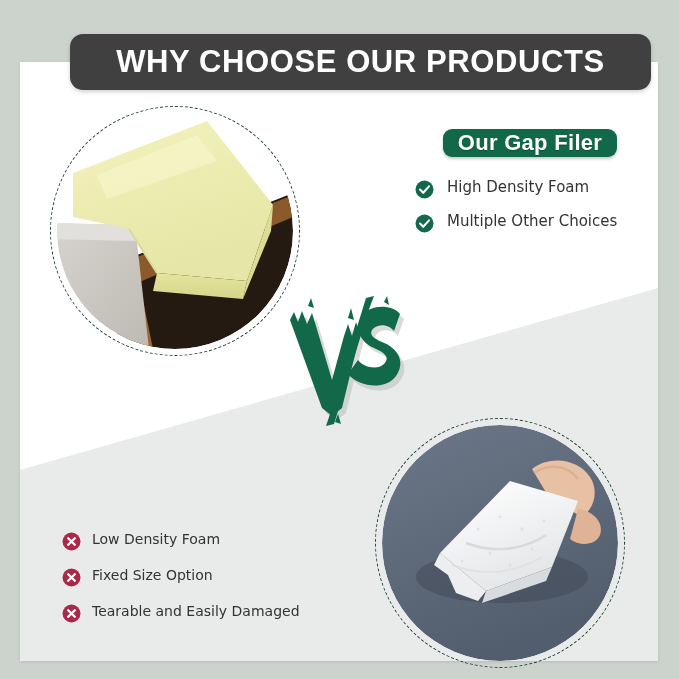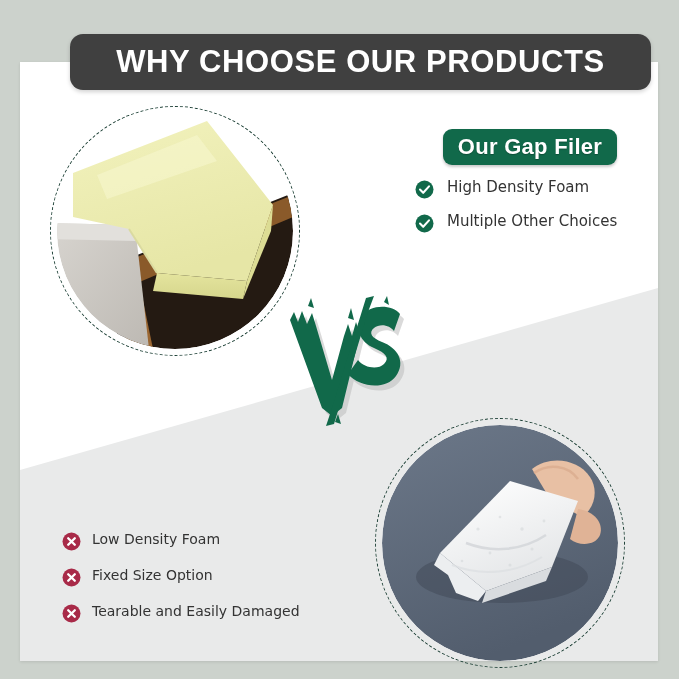--- a/index.html
+++ b/index.html
@@ -77,21 +77,21 @@
   }
   .badge span{
     color:#fff;
     font-family:"Liberation Sans", sans-serif;
     font-weight:bold;
     font-size:22px;
     letter-spacing:.3px;
     white-space:nowrap;
     text-shadow:0 1px 1px rgba(0,0,0,.25);
   }
-  #badge-ours{left:443px;top:129px;width:174px;height:36px;background:#11694a;}
+  #badge-ours{left:443px;top:129px;width:174px;height:28px;background:#11694a;}
   #badge-other{left:85px;top:476px;width:196px;height:36px;background:#8d8d8d;}
 
   
   .list{position:absolute;z-index:22;}
   #list-ours{left:415px;top:178px;width:235px;}
   #list-other{left:62px;top:530px;width:320px;}
 
   .row{display:flex;align-items:flex-start;margin-bottom:13px;}
   #list-other .row{margin-bottom:15px;}
   .ico{flex:0 0 auto;width:19px;height:19px;margin-right:13px;margin-top:2px;}

